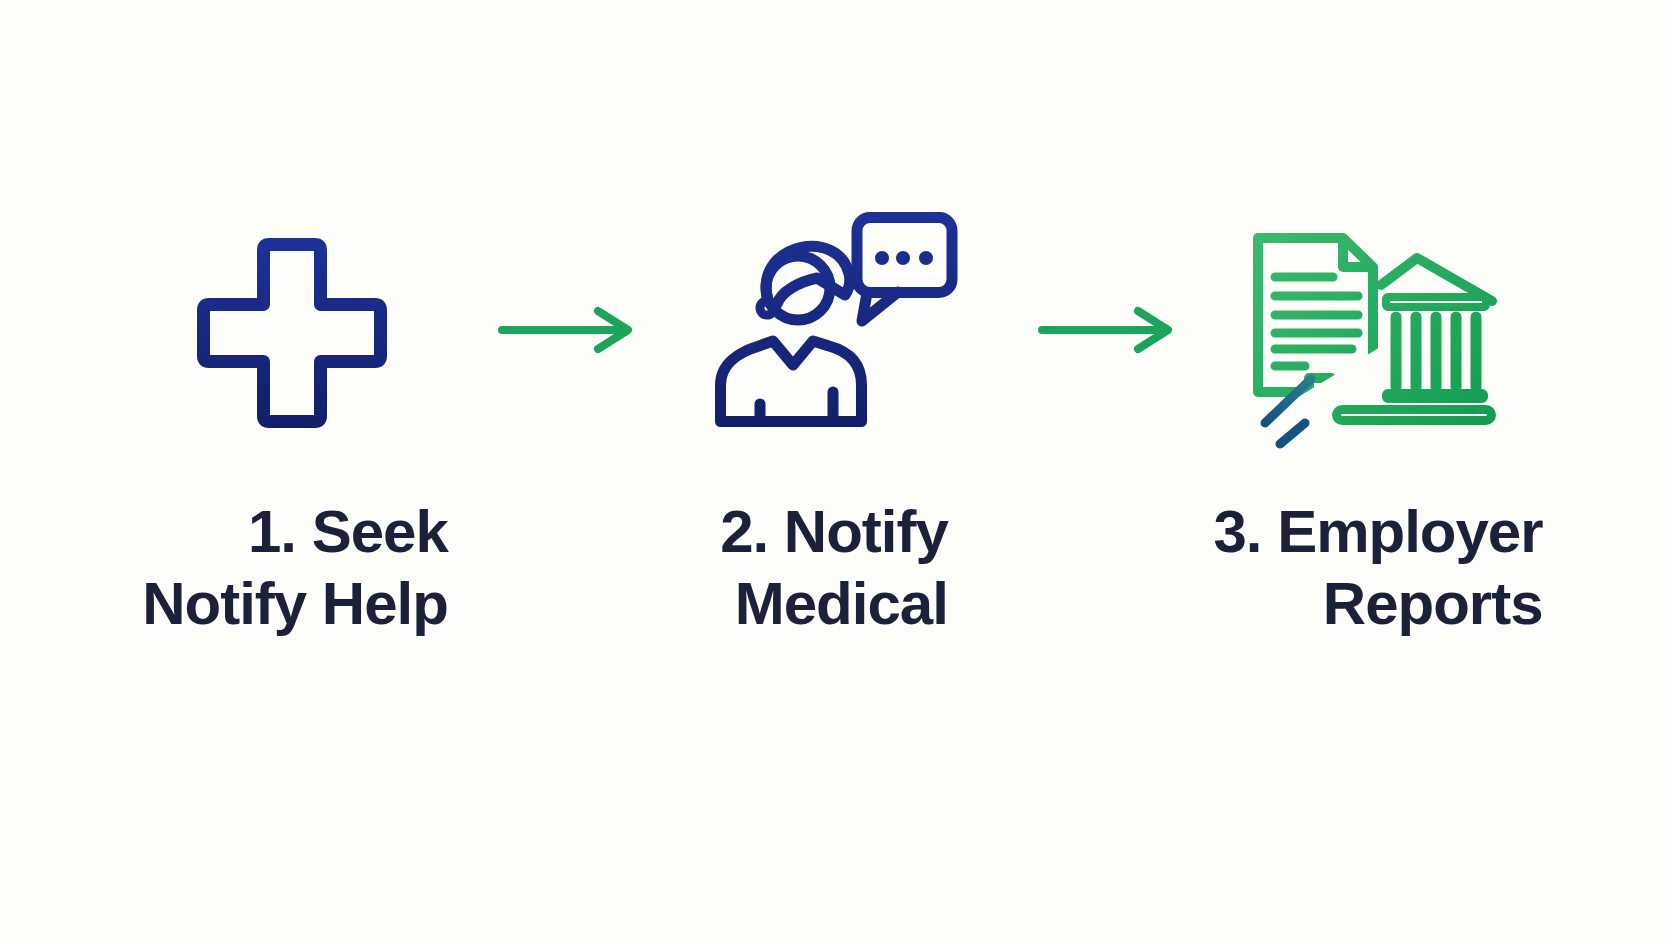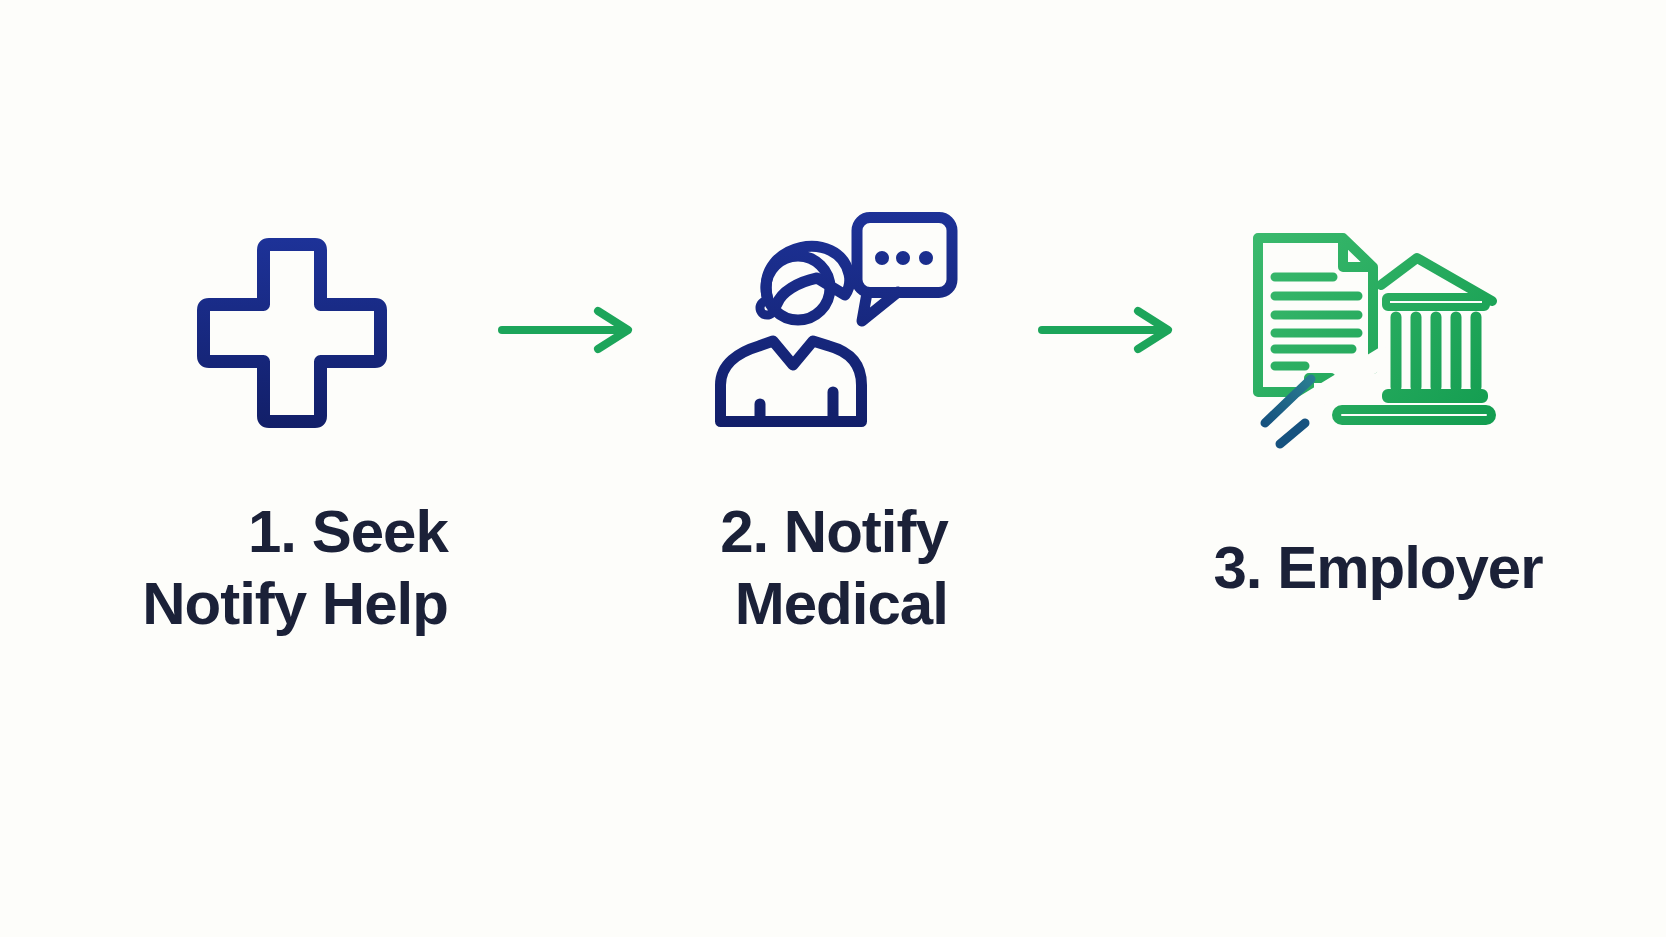--- a/index.html
+++ b/index.html
@@ -30,21 +30,21 @@
     text-align: right;
     font-weight: bold;
     font-size: 60px;
     line-height: 72px;
     letter-spacing: -1px;
     color: var(--text, #1b2138);
     white-space: nowrap;
   }
   .label-1 { left: 295px; }
   .label-2 { left: 834px; }
-  .label-3 { left: 1378px; margin-top: 36px; }
+  .label-3 { left: 1378px; }
 
   .navy-stroke  { fill: none; stroke-linecap: round; stroke-linejoin: round; }
   .green-line   { fill: none; stroke: var(--green, #1ca55a); stroke-linecap: round; stroke-linejoin: round; stroke-width: 8; }
 </style>
 </head>
 <body>
 
 <div class="canvas">
 
   <svg class="icon icon-cross" width="190" height="190" viewBox="0 0 190 190">
@@ -130,15 +130,16 @@
   <div class="step-label label-1">
     <div>1. Seek</div>
     <div>Notify Help</div>
   </div>
   <div class="step-label label-2">
     <div>2. Notify</div>
     <div>Medical</div>
   </div>
   <div class="step-label label-3">
     <div>3. Employer</div>
+    <div>Reports</div>
   </div>
 
 </div>
 
 </body></html>

